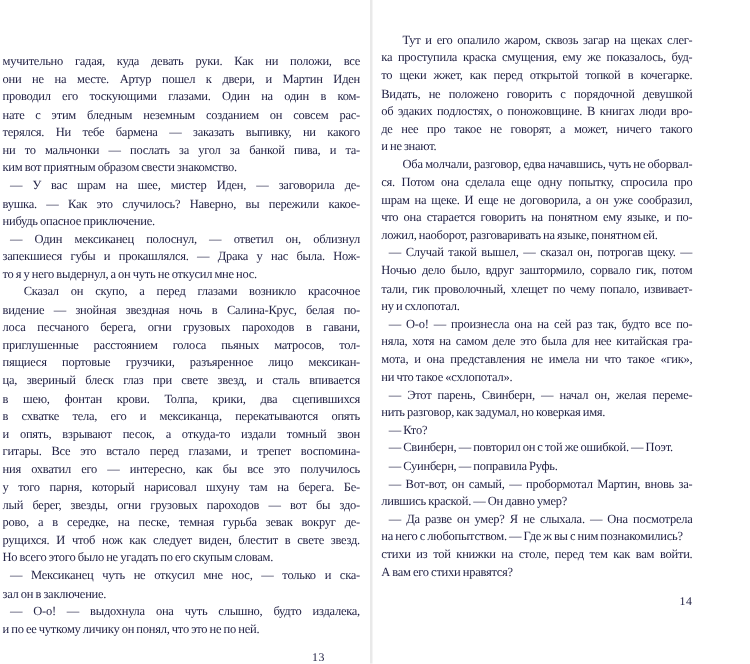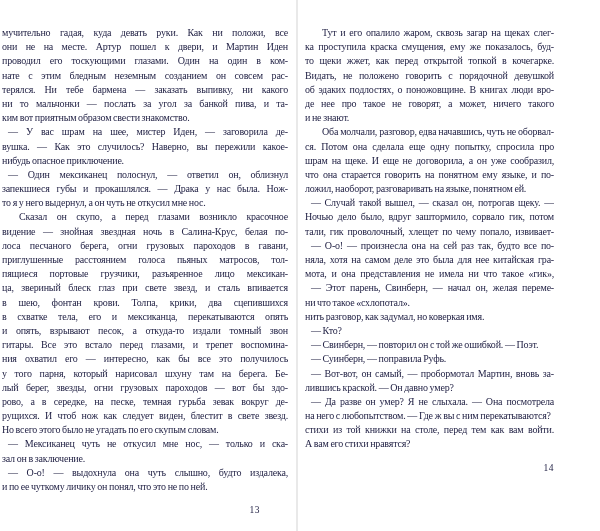--- a/index.html
+++ b/index.html
@@ -14,21 +14,21 @@
     width: 600px; height: 531px;
     background: var(--page-bg, #ffffff);
   }
   .page {
     box-sizing: border-box;
     color: var(--ink, #242447);
   }
   .page-left {
     width: 298px;
     border-right: 2px solid var(--divider, #e9e9e9);
-    padding: 26px 8px 0 2px;
+    padding: 43px 8px 0 2px;
   }
   .page-right {
     width: 264px;
     padding: 26px 8px 0 7px;
   }
   .line {
     height: 14.2px;
     line-height: 14.2px;
     font-size: 10px;
     letter-spacing: -0.2px;
@@ -102,31 +102,32 @@
         <div class="line">де нее про такое не говорят, а может, ничего такого</div>
         <div class="line end">и не знают.</div>
         <div class="line ind-p">Оба молчали, разговор, едва начавшись, чуть не оборвал-</div>
         <div class="line">ся. Потом она сделала еще одну попытку, спросила про</div>
         <div class="line">шрам на щеке. И еще не договорила, а он уже сообразил,</div>
         <div class="line">что она старается говорить на понятном ему языке, и по-</div>
         <div class="line end">ложил, наоборот, разговаривать на языке, понятном ей.</div>
         <div class="line ind-d">— Случай такой вышел, — сказал он, потрогав щеку. —</div>
         <div class="line">Ночью дело было, вдруг заштормило, сорвало гик, потом</div>
         <div class="line">тали, гик проволочный, хлещет по чему попало, извивает-</div>
+        <div class="line end">ну и схлопотал.</div>
         <div class="line ind-d">— О-о! — произнесла она на сей раз так, будто все по-</div>
         <div class="line">няла, хотя на самом деле это была для нее китайская гра-</div>
         <div class="line">мота, и она представления не имела ни что такое «гик»,</div>
+        <div class="line end">ни что такое «схлопотал».</div>
         <div class="line ind-d">— Этот парень, Свинберн, — начал он, желая переме-</div>
-        <div class="line end">ни что такое «схлопотал».</div>
         <div class="line end">нить разговор, как задумал, но коверкая имя.</div>
         <div class="line ind-d end">— Кто?</div>
         <div class="line ind-d end">— Свинберн, — повторил он с той же ошибкой. — Поэт.</div>
         <div class="line ind-d end">— Суинберн, — поправила Руфь.</div>
         <div class="line ind-d">— Вот-вот, он самый, — пробормотал Мартин, вновь за-</div>
         <div class="line end">лившись краской. — Он давно умер?</div>
         <div class="line ind-d">— Да разве он умер? Я не слыхала. — Она посмотрела</div>
-        <div class="line end">на него с любопытством. — Где ж вы с ним перекатываются?</div>
+        <div class="line end">на него с любопытством. — Где ж вы с ним познакомились?</div>
         <div class="line">стихи из той книжки на столе, перед тем как вам войти.</div>
         <div class="line end">А вам его стихи нравятся?</div>
       </div>
     <div class="pagenum">14</div>
   </div>
 </div>
 
 </body></html>

